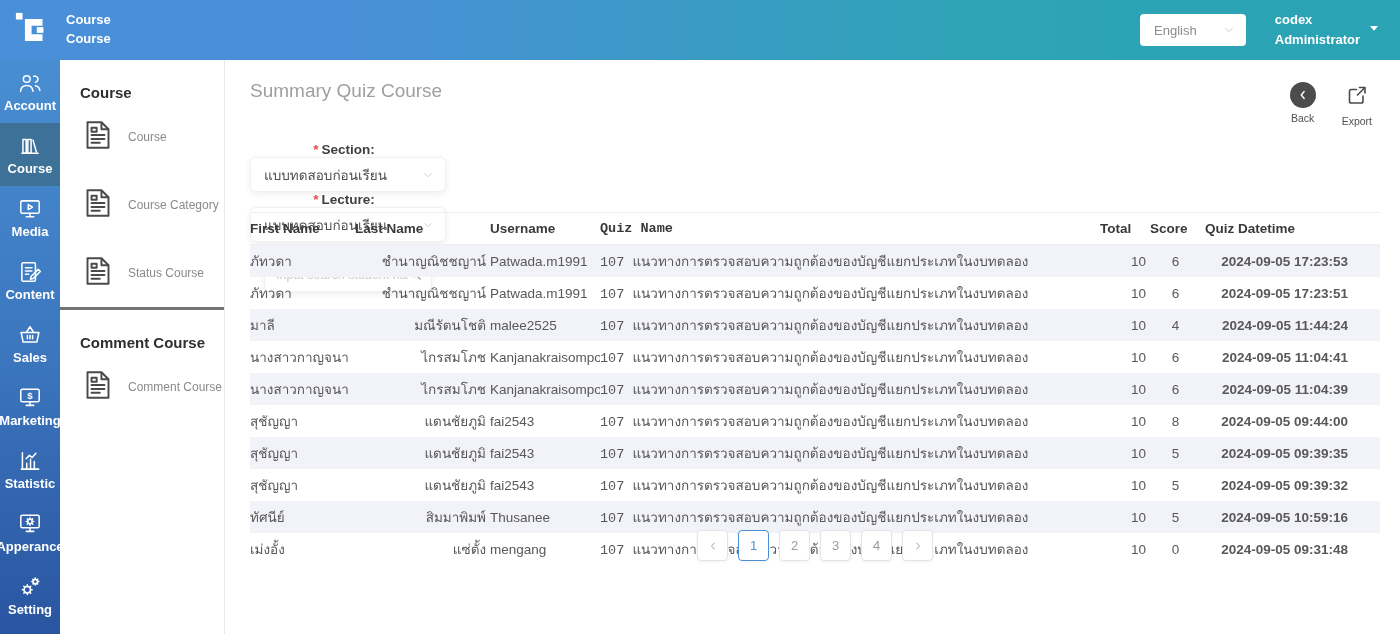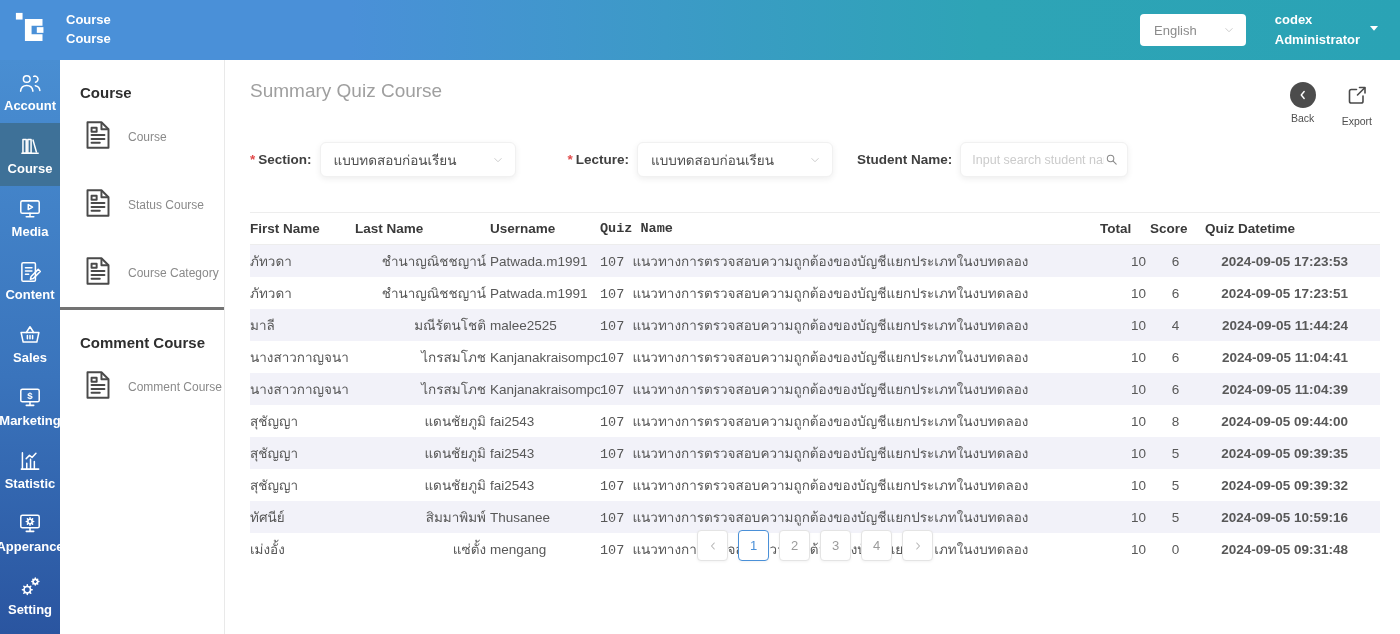--- a/index.html
+++ b/index.html
@@ -47,21 +47,21 @@
   .page-title { position:absolute; left:25px; top:20px; font-size:19px; color:#9f9f9f; }
   .actions { position:absolute; right:28px; top:22px; display:flex; gap:26px; }
   .action { display:flex; flex-direction:column; align-items:center; gap:4px; cursor:pointer; }
   .back-circle { width:26px; height:26px; border-radius:50%; background:#4c4c4c;
     display:flex; align-items:center; justify-content:center; }
   .back-circle svg { width:14px; height:14px; color:#fff; }
   .export-ic svg { width:24px; height:24px; color:#4a4a4a; margin-top:1px; }
   .action-label { font-size:10.5px; color:#4f4f4f; }
 
   
-  .filters { position:absolute; left:25px; top:82px; display:flex; align-items:center; }
+  .filters { position:absolute; left:25px; top:82px; display:flex; align-items:center;flex-direction:column; }
   .flabel { font-size:13.5px; font-weight:bold; color:#3f3f3f; margin-right:8px; white-space:nowrap; }
   .req { color:#e14b4b; margin-right:3px; font-weight:bold; }
   .dropdown { width:196px; height:35px; background:#fff; border:1px solid #f1f1f1;
     border-radius:6px; box-shadow:0 2px 6px rgba(0,0,0,.07); display:flex; align-items:center;
     padding:0 10px 0 13px; cursor:pointer; }
   .dropdown .dvalue { flex:1; font-size:13.5px; color:#4f4f4f; }
   .dropdown svg { width:14px; height:14px; color:#c9c9c9; }
   .searchbox { width:168px; height:35px; background:#fff; border:1px solid #f1f1f1;
     border-radius:6px; box-shadow:0 2px 6px rgba(0,0,0,.07); display:flex; align-items:center;
     padding:0 8px 0 11px; }
@@ -236,30 +236,30 @@
           </svg></span>
         <span class="submenu-label">Course</span>
       </div>
       <div class="submenu-item">
         <span><svg viewBox="0 0 24 24" fill="none" stroke="currentColor" stroke-width="1.3" stroke-linejoin="round">
             <path d="M5 3.5h9.3L19 8.2v12.3H5z"></path>
             <path d="M14.3 3.5v4.7H19"></path>
             <rect x="7.7" y="7.2" width="3.4" height="2.6"></rect>
             <path d="M7.7 12h8.6M7.7 14.6h8.6M7.7 17.2h5.5" stroke-linecap="round"></path>
           </svg></span>
-        <span class="submenu-label">Status Course</span>
+        <span class="submenu-label">Course Category</span>
       </div>
       <div class="submenu-item">
         <span><svg viewBox="0 0 24 24" fill="none" stroke="currentColor" stroke-width="1.3" stroke-linejoin="round">
             <path d="M5 3.5h9.3L19 8.2v12.3H5z"></path>
             <path d="M14.3 3.5v4.7H19"></path>
             <rect x="7.7" y="7.2" width="3.4" height="2.6"></rect>
             <path d="M7.7 12h8.6M7.7 14.6h8.6M7.7 17.2h5.5" stroke-linecap="round"></path>
           </svg></span>
-        <span class="submenu-label">Course Category</span>
+        <span class="submenu-label">Status Course</span>
       </div>
     </div>
     <div class="submenu-section">
       <div class="submenu-heading">Comment Course</div>
       <div class="submenu-item">
         <span><svg viewBox="0 0 24 24" fill="none" stroke="currentColor" stroke-width="1.3" stroke-linejoin="round">
             <path d="M5 3.5h9.3L19 8.2v12.3H5z"></path>
             <path d="M14.3 3.5v4.7H19"></path>
             <rect x="7.7" y="7.2" width="3.4" height="2.6"></rect>
             <path d="M7.7 12h8.6M7.7 14.6h8.6M7.7 17.2h5.5" stroke-linecap="round"></path>

